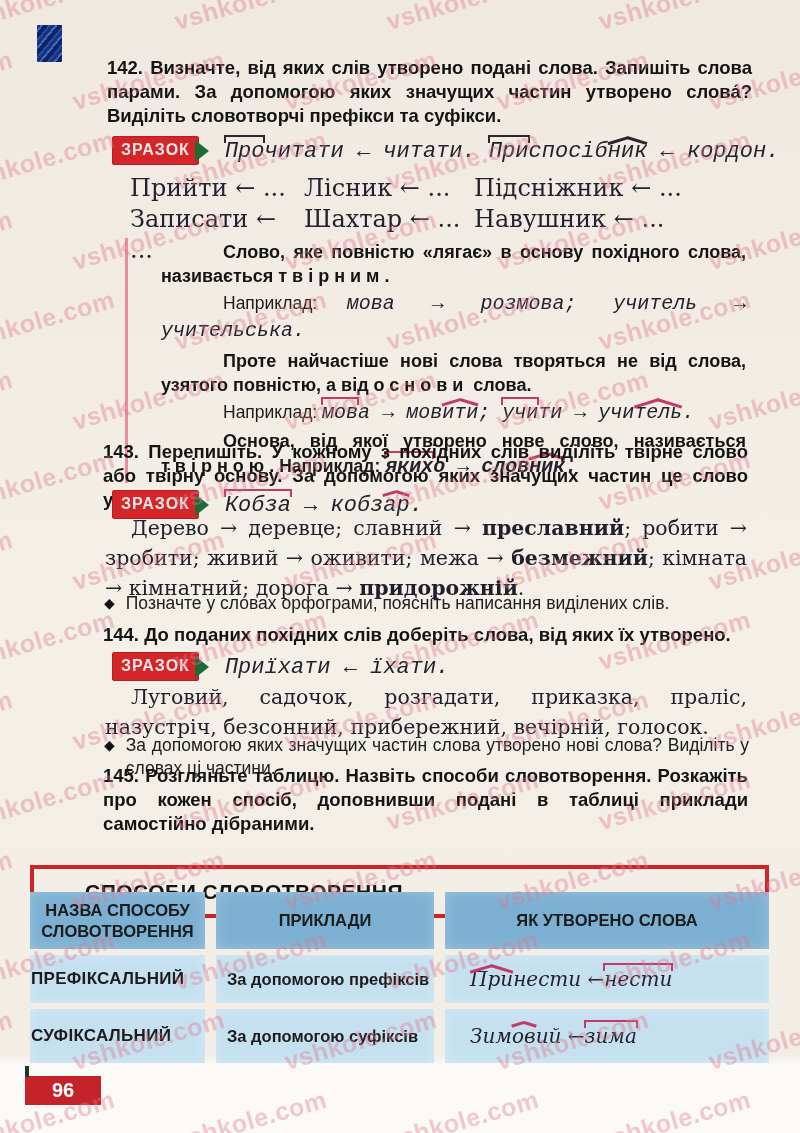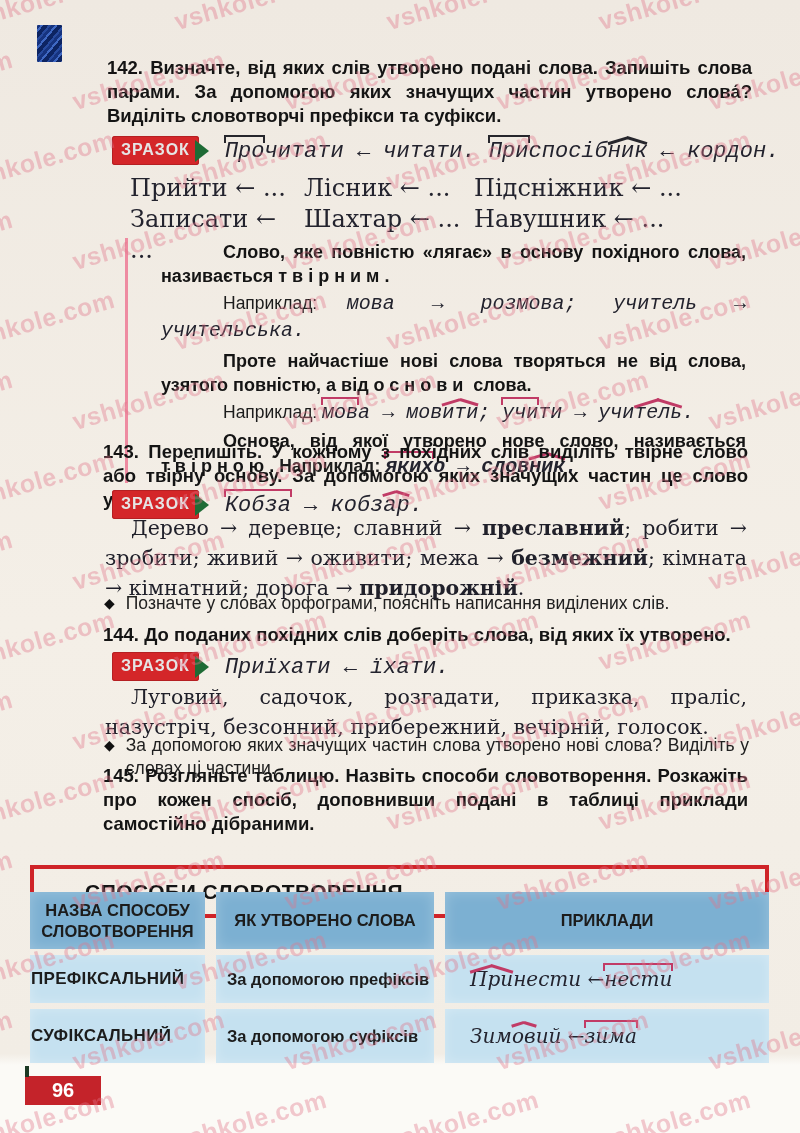--- a/index.html
+++ b/index.html
@@ -132,22 +132,22 @@
   </div>
 
   <p class="abs exh" style="left:103px;top:764px;width:645px;margin:0;"><b>145.</b> <span>Розгляньте таблицю. Назвіть способи словотворення. Розкажіть про кожен спосіб, доповнивши подані в таблиці приклади самостійно дібраними.</span></p>
 
   <div class="abs tblt" style="left:30px;top:865px;width:739px;">
     <span>СПОСОБИ СЛОВОТВОРЕННЯ</span>
   </div>
 
   <div class="abs tbl" style="left:30px;top:892px;">
     <div class="th">НАЗВА СПОСОБУ СЛОВОТВОРЕННЯ</div>
+    <div class="th">ПРИКЛАДИ</div>
     <div class="th">ЯК УТВОРЕНО СЛОВА</div>
-    <div class="th">ПРИКЛАДИ</div>
 
     <div class="td name r1">ПРЕФІКСАЛЬНИЙ</div>
     <div class="td how r1">За допомогою префіксів</div>
     <div class="td exm r1">
         <span class="roof">При</span>
         <span>нести ← </span>
         <span class="ov">нести</span>
       </div>
 
     <div class="td name r2">СУФІКСАЛЬНИЙ</div>

